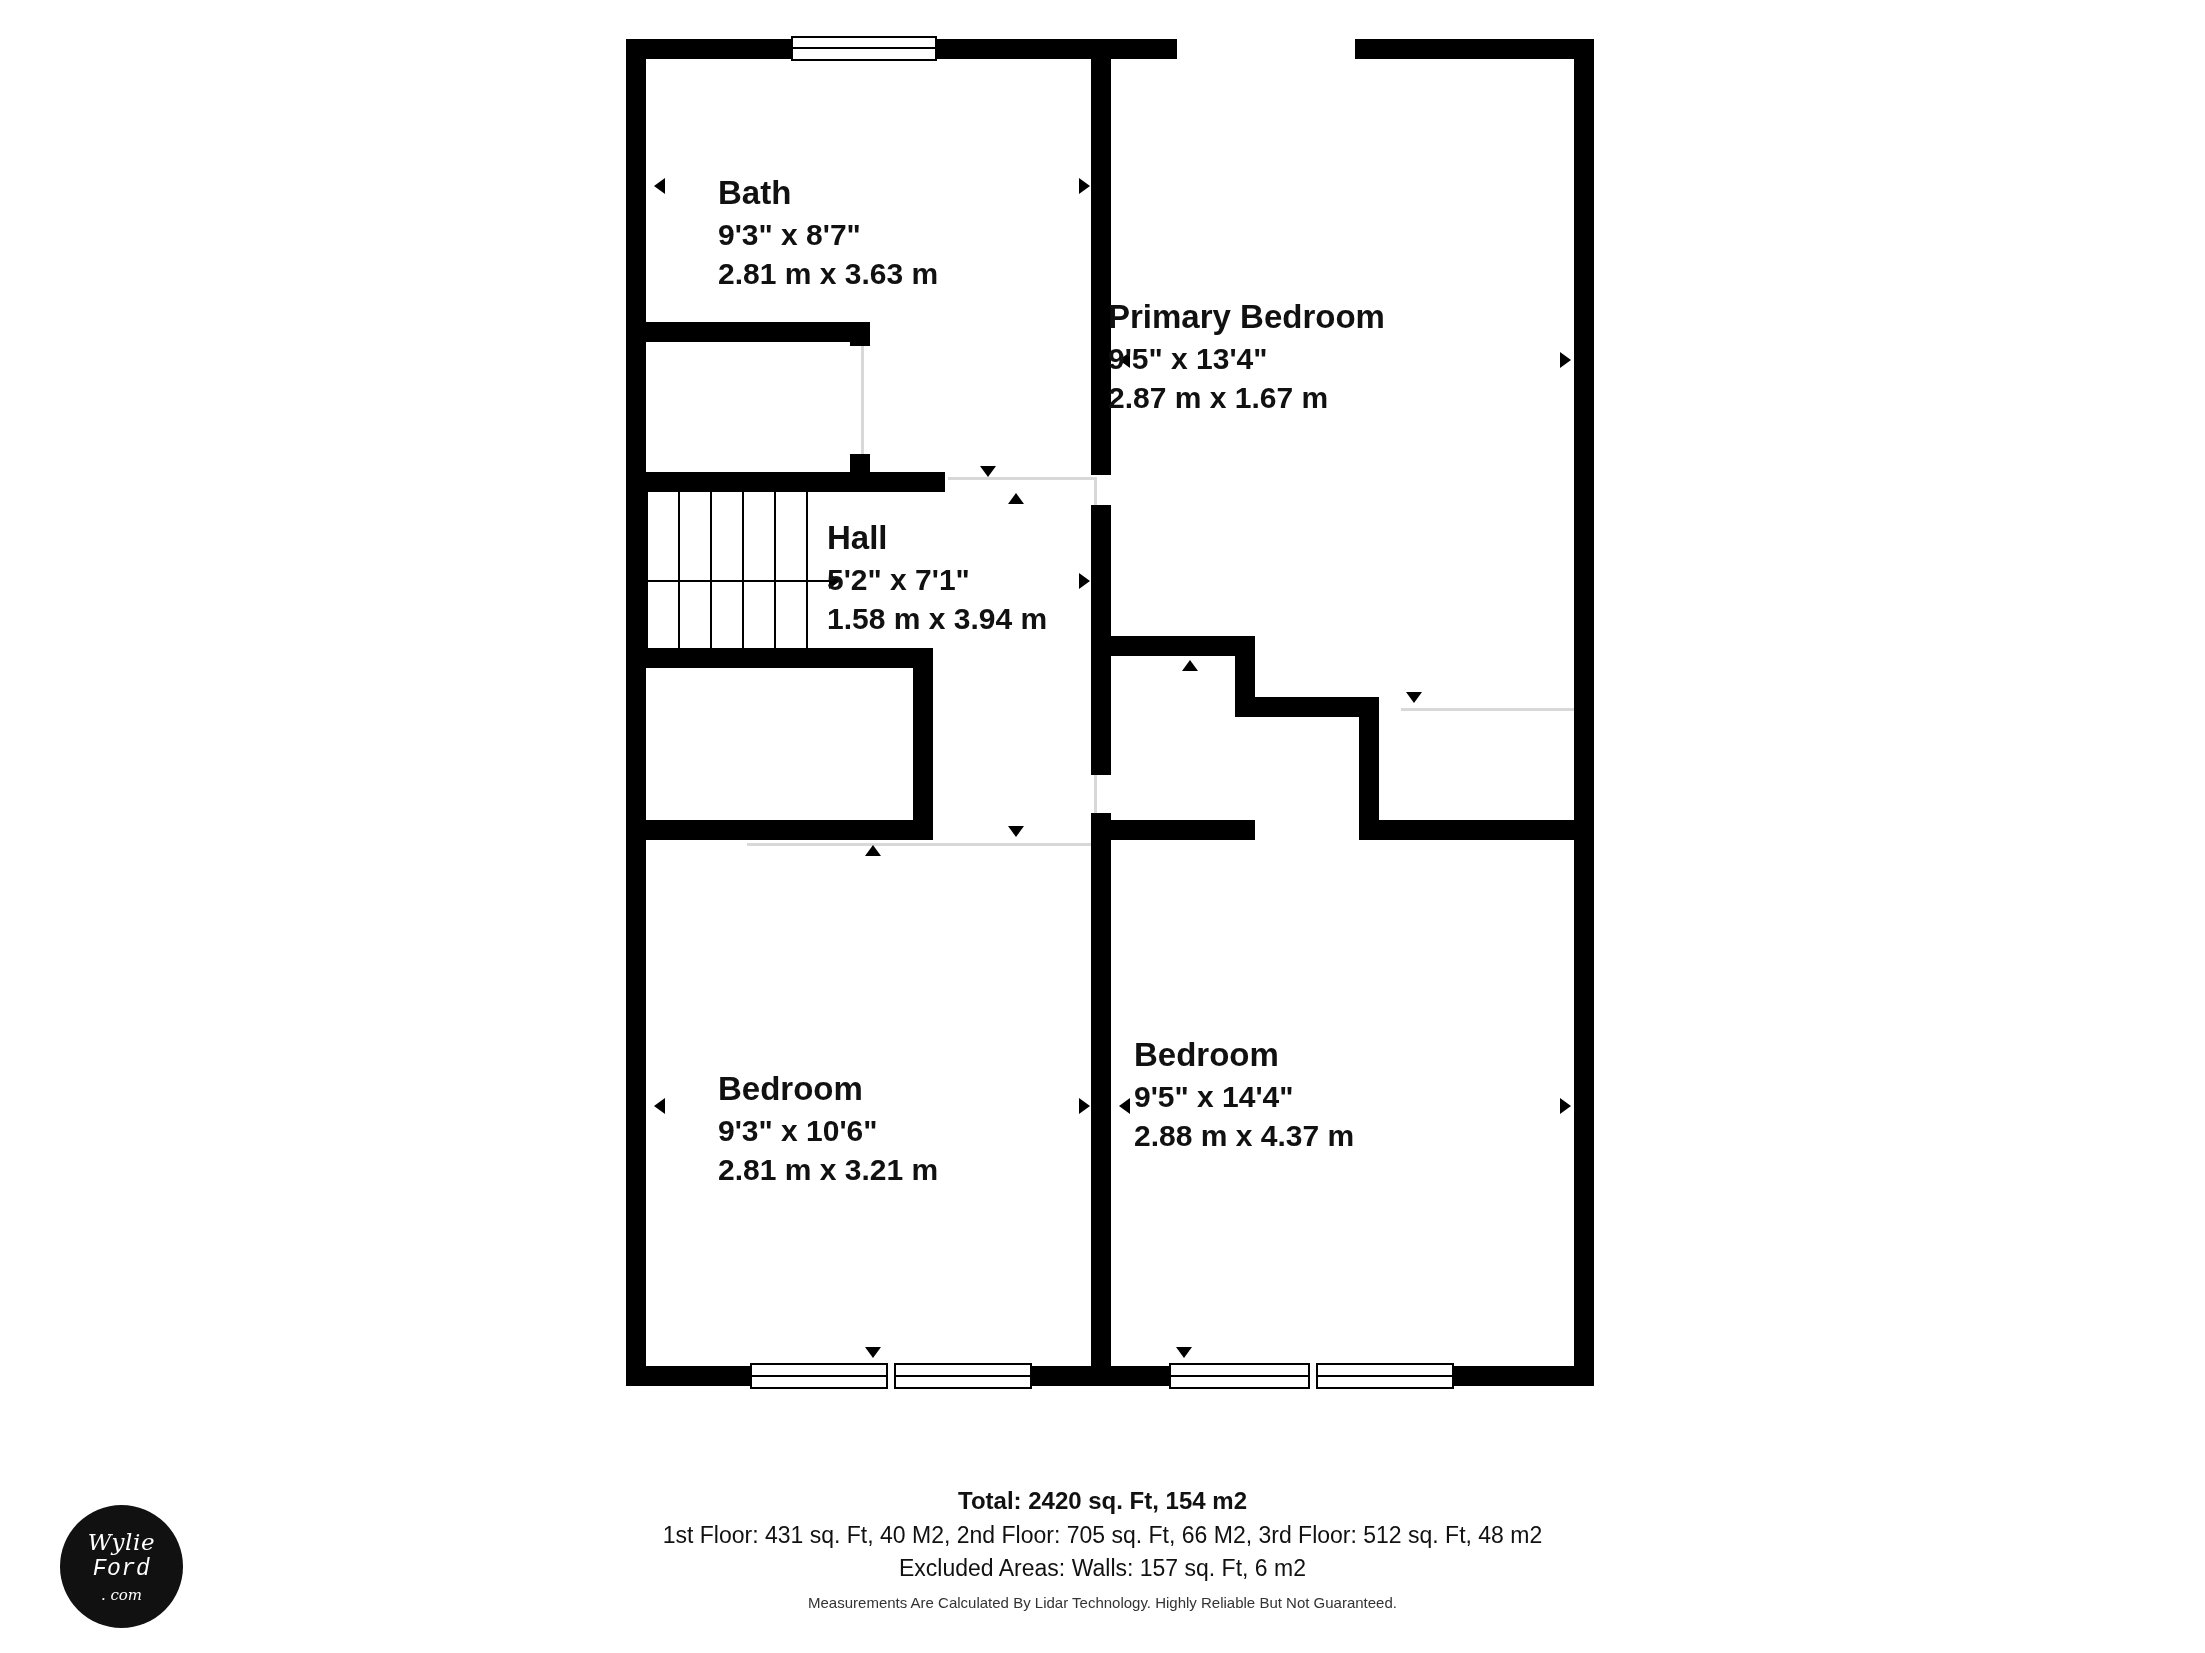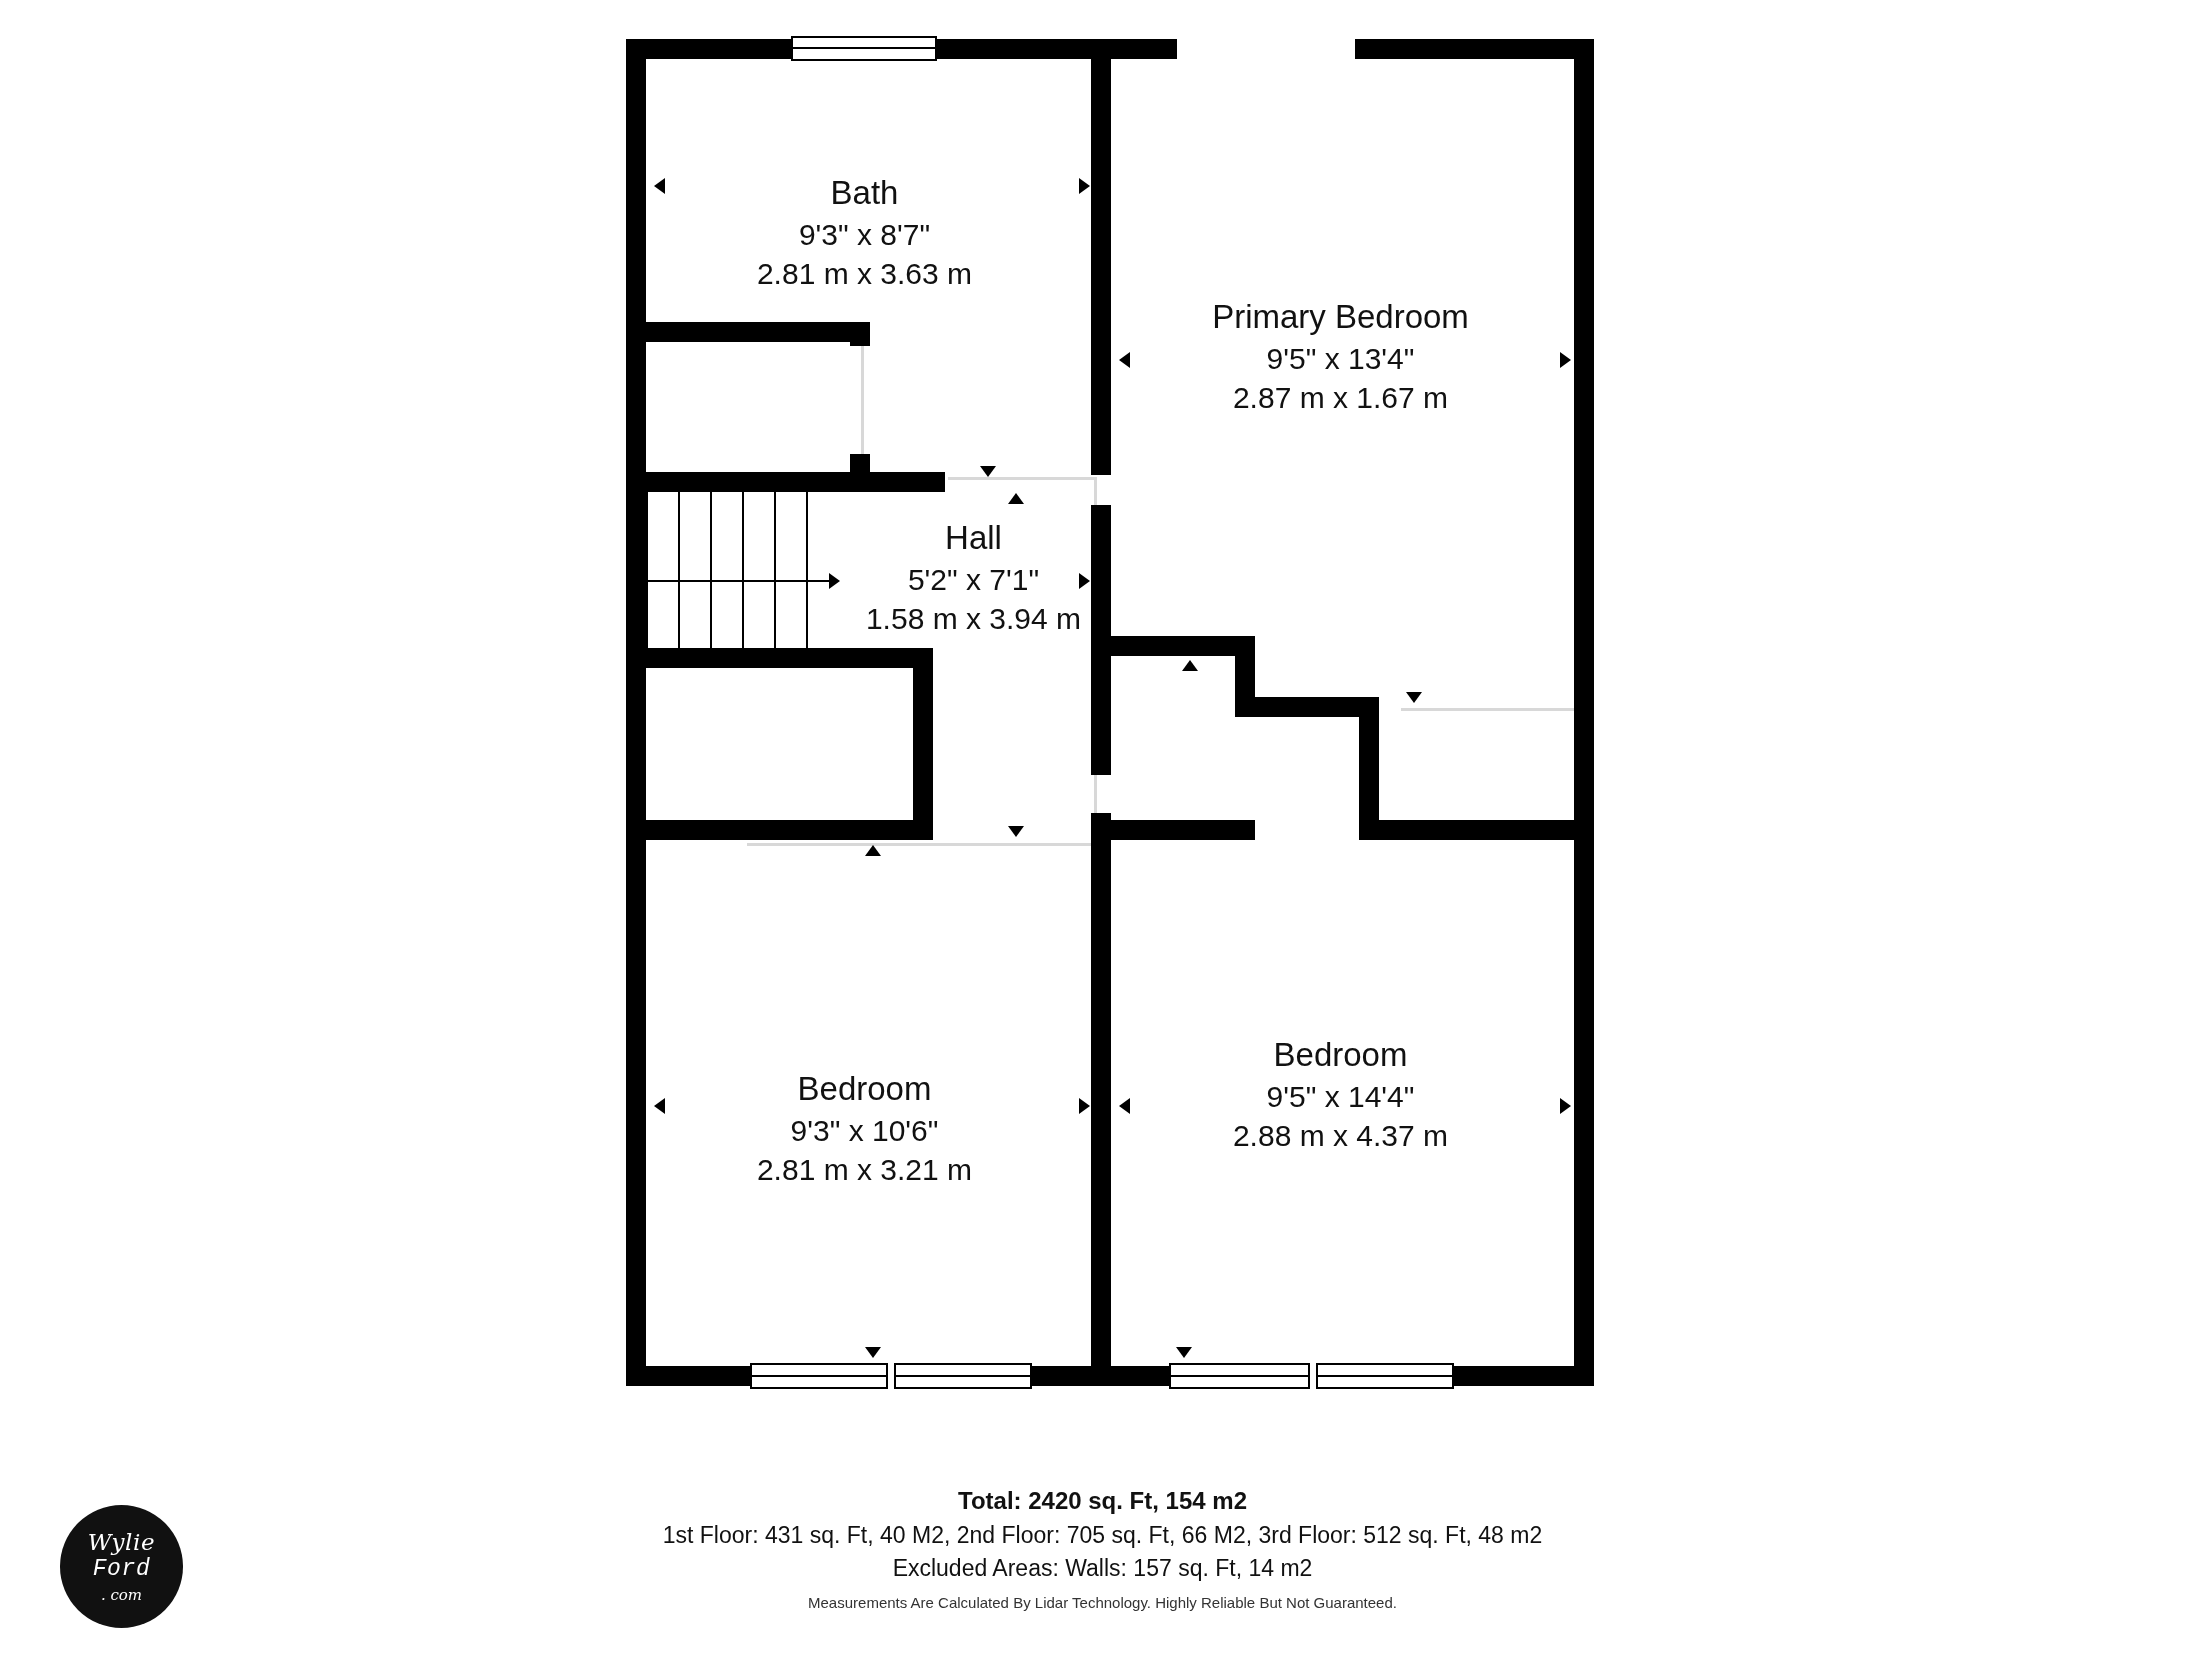--- a/index.html
+++ b/index.html
@@ -35,23 +35,24 @@
     background: #ffffff;
     border: 2.3px solid #000000;
     box-sizing: border-box;
   }
   .window-bar {
     position: absolute;
     background: #000000;
   }
   .room-label {
     position: absolute;
-    text-align: center;
+    text-align: left;
     line-height: 1.30;
     white-space: nowrap;
+    font-weight: bold;
   }
   .room-name {
     font-size: 33px;
     color: #111111;
     display: block;
   }
   .room-dim {
     font-size: 30px;
     color: #111111;
     display: block;
@@ -257,16 +258,16 @@
 
 <div id="logo">
   <span class="logo-l1">Wylie</span>
   <span class="logo-l2">Ford</span>
   <span class="logo-l3">. com</span>
 </div>
 
 <div id="footer">
   <div class="footer-total">Total: 2420 sq. Ft, 154 m2</div>
   <div class="footer-line">1st Floor: 431 sq. Ft, 40 M2, 2nd Floor: 705 sq. Ft, 66 M2, 3rd Floor: 512 sq. Ft, 48 m2</div>
-  <div class="footer-line">Excluded Areas: Walls: 157 sq. Ft, 14 m2</div>
+  <div class="footer-line">Excluded Areas: Walls: 157 sq. Ft, 6 m2</div>
   <div class="footer-note">Measurements Are Calculated By Lidar Technology. Highly Reliable But Not Guaranteed.</div>
 </div>
 
 
 </body></html>

